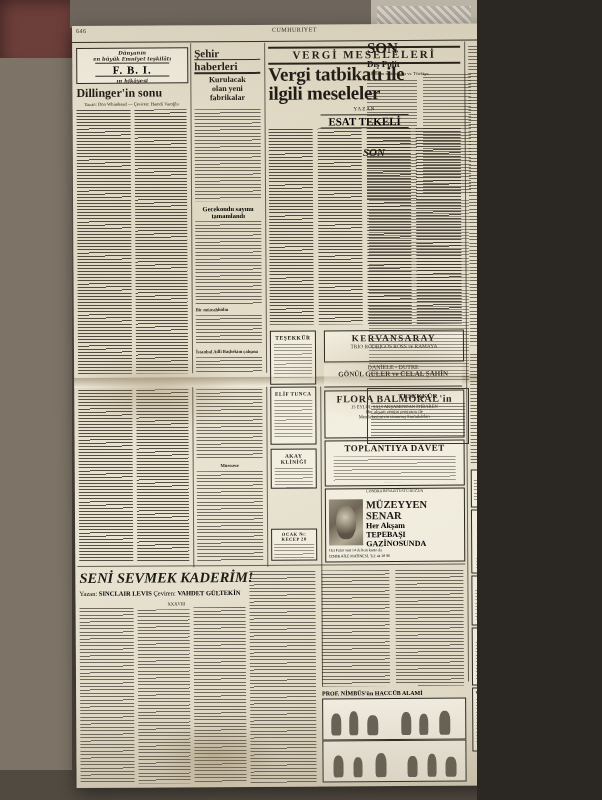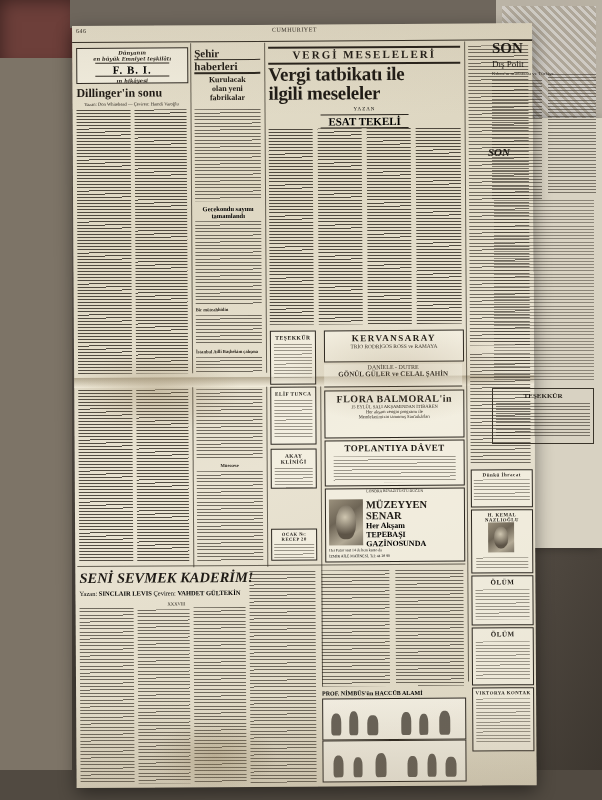--- a/index.html
+++ b/index.html
@@ -1,17 +1,17 @@
 <!DOCTYPE html>
 <html><head>
 <meta charset="utf-8">
 <style>
   html,body{margin:0;padding:0;background:#2b2722;}
   body{width:602px;height:800px;overflow:hidden;font-family:"Liberation Serif",serif;}
-  .scene{position:relative;width:602px;height:800px;background:#ec4899;overflow:hidden;}
+  .scene{position:relative;width:477px;height:800px;background:#ec4899;overflow:hidden;}
 
   
   .backdrop{position:absolute;inset:0;background:
      linear-gradient(115deg,#3a332c 0%,#6b6259 18%,#4b443c 40%,#5e564d 70%,#3b352e 100%);}
   .cloth-left{position:absolute;left:0;top:0;width:78px;height:70px;background:#6d3f3a;
      box-shadow:0 0 18px rgba(0,0,0,.5) inset;}
   .cloth-left2{position:absolute;left:0;top:58px;width:72px;height:760px;background:#7d7467;}
   .cloth-top{position:absolute;left:70px;top:0;width:440px;height:28px;background:#6e665c;}
   .lace{position:absolute;right:0;top:0;width:106px;height:150px;
      background:#c9c2b4;opacity:.85;}
@@ -275,21 +275,21 @@
     </div>
   </div>
 
   <div style="position:absolute;right:0;top:118px;width:118px;height:430px;overflow:hidden">
     <div class="sabah">
       <div class="s1">SON</div>
     </div>
   </div>
   <div style="position:absolute;right:6px;top:40px;width:104px;">
     <div style="font-size:15px;font-weight:bold;color:#1e1a15">SON</div>
-    <div style="font-size:9px;font-weight:normal;color:#1e1a15;margin-top:2px">Dış Polit</div>
+    <div style="font-size:9px;font-weight:bold;color:#1e1a15;margin-top:2px">Dış Polit</div>
     <div style="font-size:5px;color:#2a251e;margin-top:2px">Kıbrıs'ın müdafaası ve Türkiye</div>
     <div class="rp-line" style="margin-top:4px;height:120px;width:50px"></div>
     <div class="rp-line" style="position:absolute;left:56px;top:34px;height:120px;width:48px"></div>
   </div>
   <div class="rp-line" style="position:absolute;right:8px;top:200px;width:100px;height:180px;opacity:.8"></div>
   <div style="position:absolute;right:8px;top:388px;width:100px;height:54px;border:1px solid #3a342a">
     <div class="rp-hd" style="margin-top:3px">TEŞEKKÜR</div>
     <div class="rp-line" style="margin:3px;height:34px"></div>
   </div>
 </div>

